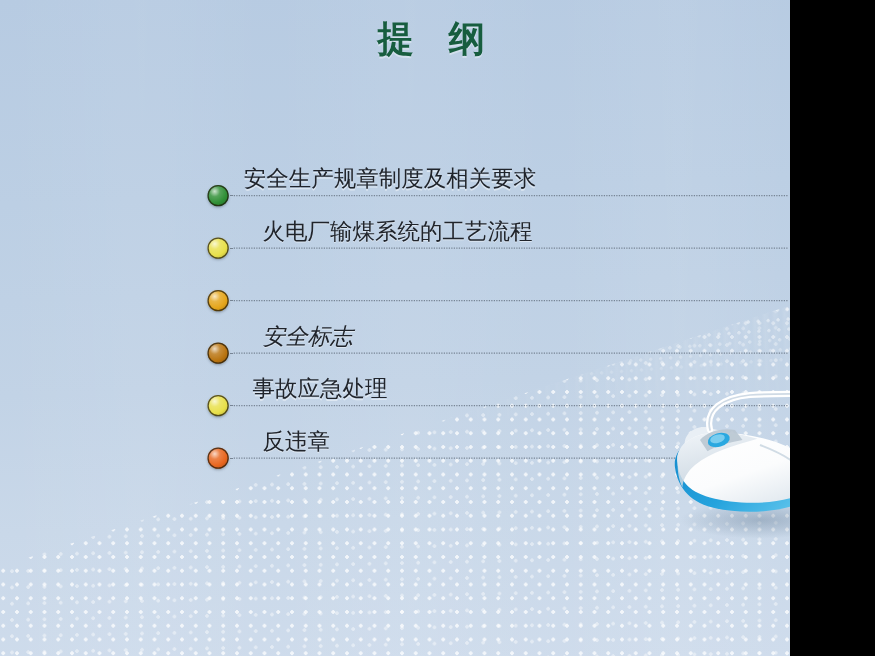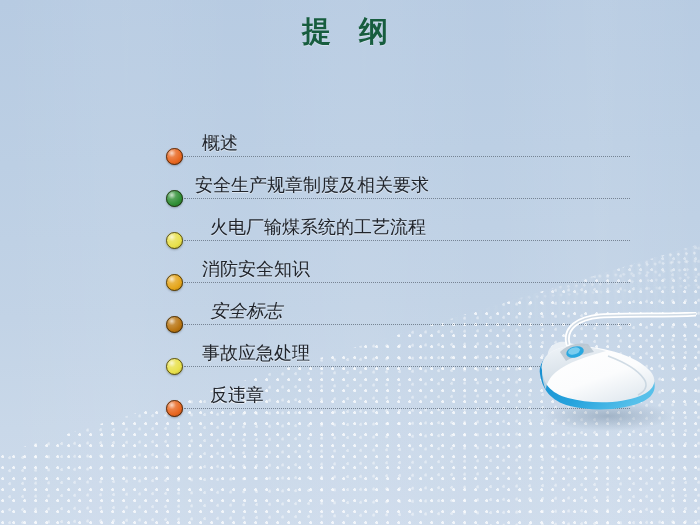--- a/index.html
+++ b/index.html
@@ -2,21 +2,21 @@
 <html><head>
 <meta charset="utf-8">
 <style>
   html, body {
     margin: 0;
     padding: 0;
     background: #000;
   }
   #slide {
     position: relative;
-    width: 700px;
+    width: 632px;
     height: 525px;
     overflow: hidden;
     font-family: "Liberation Sans", "DejaVu Sans", sans-serif;
     background: linear-gradient(178deg, #b7cbe2 0%, #bccfe4 30%, #c2d3e6 58%, #c9d8e9 78%, #cfdcec 100%);
   }
 
   
   .bg-sheen {
     position: absolute;
     inset: 0;
@@ -169,38 +169,32 @@
     <div class="dots"></div>
     <div class="dots d2"></div>
     <div class="wavebands"></div>
     <div class="ridge"></div>
   </div>
 
   <div class="title">提  纲</div>
 
   <div class="outline" id="outline-list">
       <div class="row">
-        <span class="bullet" style="background: radial-gradient(circle at 34% 30%, rgba(255, 255, 255, 0.75) 0%, rgba(255, 255, 255, 0.18) 26%, rgb(232, 102, 31) 58%, rgba(0, 0, 0, 0.3) 100%), rgb(232, 102, 31);"></span>
-        <span class="rule"></span>
-        <span class="label" style="left: 36px;">概述</span>
-      </div>
-      <div class="row">
         <span class="bullet" style="background: radial-gradient(circle at 34% 30%, rgba(255, 255, 255, 0.75) 0%, rgba(255, 255, 255, 0.18) 26%, rgb(47, 143, 53) 58%, rgba(0, 0, 0, 0.3) 100%), rgb(47, 143, 53);"></span>
         <span class="rule"></span>
         <span class="label" style="left: 29px;">安全生产规章制度及相关要求</span>
       </div>
       <div class="row">
         <span class="bullet" style="background: radial-gradient(circle at 34% 30%, rgba(255, 255, 255, 0.75) 0%, rgba(255, 255, 255, 0.18) 26%, rgb(232, 224, 74) 58%, rgba(0, 0, 0, 0.3) 100%), rgb(232, 224, 74);"></span>
         <span class="rule"></span>
         <span class="label" style="left: 44px;">火电厂输煤系统的工艺流程</span>
       </div>
       <div class="row">
         <span class="bullet" style="background: radial-gradient(circle at 34% 30%, rgba(255, 255, 255, 0.75) 0%, rgba(255, 255, 255, 0.18) 26%, rgb(229, 165, 26) 58%, rgba(0, 0, 0, 0.3) 100%), rgb(229, 165, 26);"></span>
         <span class="rule"></span>
-        <span class="label" style="left: 36px;">消防安全知识</span>
       </div>
       <div class="row">
         <span class="bullet" style="background: radial-gradient(circle at 34% 30%, rgba(255, 255, 255, 0.75) 0%, rgba(255, 255, 255, 0.18) 26%, rgb(185, 116, 16) 58%, rgba(0, 0, 0, 0.3) 100%), rgb(185, 116, 16);"></span>
         <span class="rule"></span>
         <span class="label" style="left: 44px; font-style: italic;">安全标志</span>
       </div>
       <div class="row">
         <span class="bullet" style="background: radial-gradient(circle at 34% 30%, rgba(255, 255, 255, 0.75) 0%, rgba(255, 255, 255, 0.18) 26%, rgb(232, 224, 74) 58%, rgba(0, 0, 0, 0.3) 100%), rgb(232, 224, 74);"></span>
         <span class="rule"></span>
         <span class="label" style="left: 36px;">事故应急处理</span>

